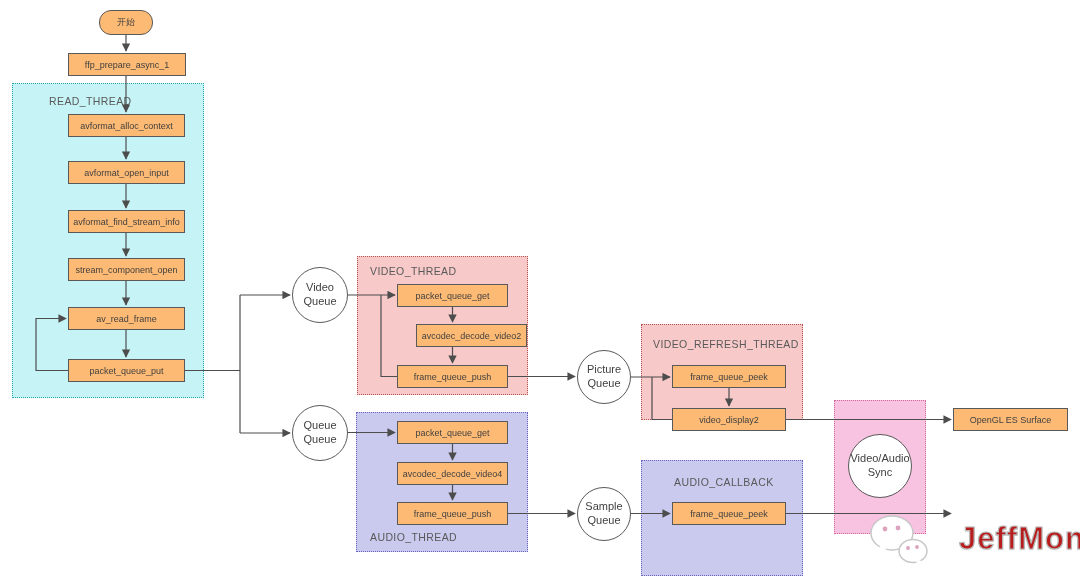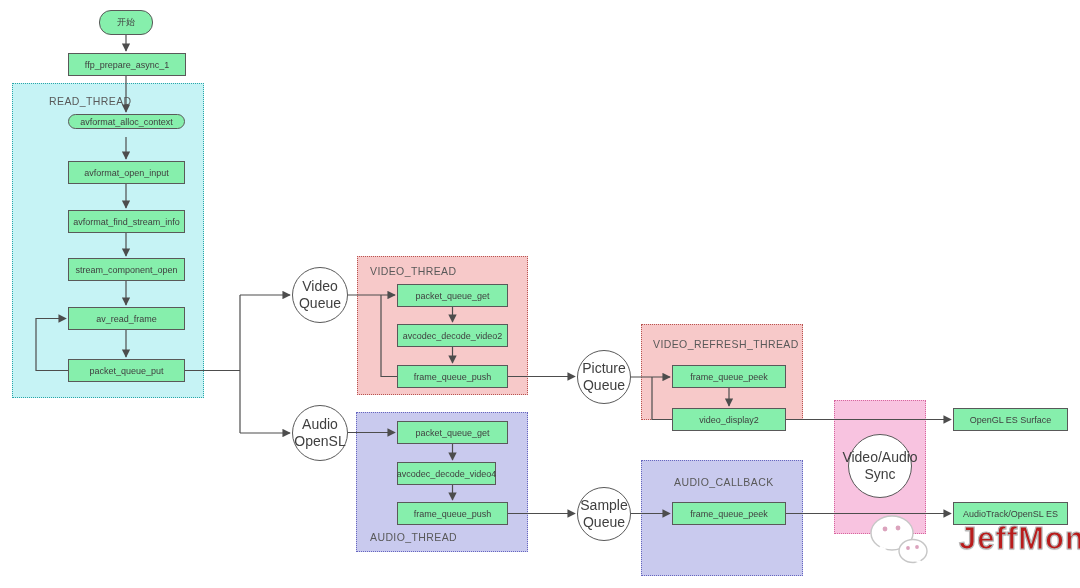--- a/index.html
+++ b/index.html
@@ -4,27 +4,27 @@
 <style>
   html,body{margin:0;padding:0;background:#ffffff;}
   .canvas{position:relative;width:1080px;height:588px;background:#ffffff;overflow:hidden;
           font-family:"Liberation Sans","DejaVu Sans",sans-serif;}
   .container{position:absolute;border:1px dotted;box-sizing:border-box;z-index:1;}
   .container .clabel{position:absolute;font-size:10.5px;letter-spacing:.4px;color:#595959;white-space:nowrap;}
   .c-read{background:#c6f3f5;border-color:#2aa6a9;}
   .c-video{background:#f7c9c9;border-color:#b85450;}
   .c-audio{background:#c9caee;border-color:#6666bf;}
   .c-sync{background:#f8c3e0;border-color:#d6659e;}
-  .node{position:absolute;background:#86efac;border:1px solid #595959;box-sizing:border-box;
+  .node{position:absolute;background:#fdba74;border:1px solid #595959;box-sizing:border-box;
         display:flex;align-items:center;justify-content:center;text-align:center;
         font-size:9px;color:#3f3f3f;z-index:3;white-space:nowrap;}
   .terminator{border-radius:12px;}
   .circle{position:absolute;background:#ffffff;border:1px solid #595959;border-radius:50%;
           box-sizing:border-box;display:flex;align-items:center;justify-content:center;
-          text-align:center;font-size:14px;color:#3f3f3f;z-index:3;line-height:1.25;padding:4px;}
+          text-align:center;font-size:11px;color:#3f3f3f;z-index:3;line-height:1.25;padding:4px;}
   svg.wires{position:absolute;left:0;top:0;z-index:2;}
   .watermark{position:absolute;z-index:5;display:flex;align-items:center;}
   .wm-text{font-size:31px;font-weight:bold;letter-spacing:1px;color:#b91c1c;
            -webkit-text-stroke:1.2px #b9b9b9;
            text-shadow:0 0 1px #c4c4c4, 0 1px 1px #cfcfcf;margin-left:29px;}
 </style>
 </head>
 <body>
 
 <div class="canvas">
@@ -79,49 +79,48 @@
       <path d="M729,388 V406" marker-end="url(#arr)"></path>
       <path d="M786,419.5 H951" marker-end="url(#arr)"></path>
       <path d="M631,513.5 H670" marker-end="url(#arr)"></path>
       <path d="M786,513.5 H951" marker-end="url(#arr)"></path>
     </g>
   </svg>
 
   <div class="node terminator" style="left:99px;top:10px;width:54px;height:25px;">开始</div>
   <div class="node" style="left:68px;top:53px;width:118px;height:23px;">ffp_prepare_async_1</div>
 
-  <div class="node" style="left:68px;top:114px;width:117px;height:15px;border-radius:9px;">avformat_alloc_context</div>
+  <div class="node" style="left:68px;top:114px;width:117px;height:23px;">avformat_alloc_context</div>
   <div class="node" style="left:68px;top:161px;width:117px;height:23px;">avformat_open_input</div>
   <div class="node" style="left:68px;top:210px;width:117px;height:23px;">avformat_find_stream_info</div>
   <div class="node" style="left:68px;top:258px;width:117px;height:23px;">stream_component_open</div>
   <div class="node" style="left:68px;top:307px;width:117px;height:23px;">av_read_frame</div>
   <div class="node" style="left:68px;top:359px;width:117px;height:23px;">packet_queue_put</div>
 
   <div class="circle" style="left:292px;top:267px;width:56px;height:56px;">Video Queue</div>
-  <div class="circle" style="left:292px;top:405px;width:56px;height:56px;">Audio OpenSL</div>
+  <div class="circle" style="left:292px;top:405px;width:56px;height:56px;">Queue Queue</div>
   <div class="circle" style="left:577px;top:350px;width:54px;height:54px;text-align:center;">Picture Queue</div>
   <div class="circle" style="left:577px;top:487px;width:54px;height:54px;">Sample Queue</div>
 
   <div class="node" style="left:397px;top:284px;width:111px;height:23px;">packet_queue_get</div>
-  <div class="node" style="left:397px;top:324px;width:111px;height:23px;">avcodec_decode_video2</div>
+  <div class="node" style="left:416px;top:324px;width:111px;height:23px;">avcodec_decode_video2</div>
   <div class="node" style="left:397px;top:365px;width:111px;height:23px;">frame_queue_push</div>
 
   <div class="node" style="left:397px;top:421px;width:111px;height:23px;">packet_queue_get</div>
-  <div class="node" style="left:397px;top:462px;width:99px;height:23px;">avcodec_decode_video4</div>
+  <div class="node" style="left:397px;top:462px;width:111px;height:23px;">avcodec_decode_video4</div>
   <div class="node" style="left:397px;top:502px;width:111px;height:23px;">frame_queue_push</div>
 
   <div class="node" style="left:672px;top:365px;width:114px;height:23px;">frame_queue_peek</div>
   <div class="node" style="left:672px;top:408px;width:114px;height:23px;">video_display2</div>
 
   <div class="node" style="left:672px;top:502px;width:114px;height:23px;">frame_queue_peek</div>
 
   <div class="circle" style="left:848px;top:434px;width:64px;height:64px;">Video/Audio Sync</div>
 
   <div class="node" style="left:953px;top:408px;width:115px;height:23px;">OpenGL ES Surface</div>
-  <div class="node" style="left:953px;top:502px;width:115px;height:23px;">AudioTrack/OpenSL ES</div>
 
   <div class="watermark" style="left:868px;top:512px;">
     <svg width="62" height="54" viewBox="0 0 62 54">
       <g fill="#ffffff" stroke="#c6c6c6" stroke-width="1.4">
         <ellipse cx="24" cy="21" rx="21" ry="17"></ellipse>
         <path d="M12,34 L9,42 L19,37 Z" stroke="none"></path>
         <ellipse cx="45" cy="39" rx="14" ry="11.5"></ellipse>
         <path d="M52,48 L56,53 L47,50 Z" stroke="none"></path>
       </g>
       <g fill="#dba3bd" stroke="none">

